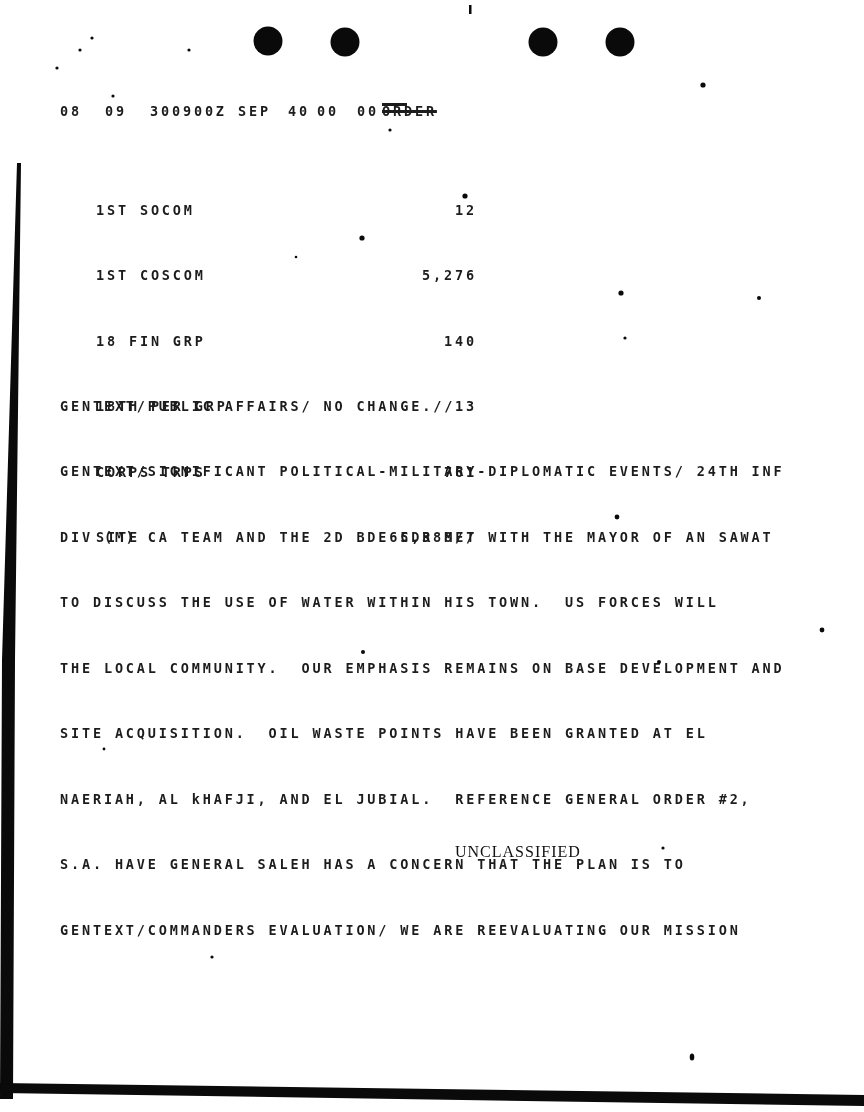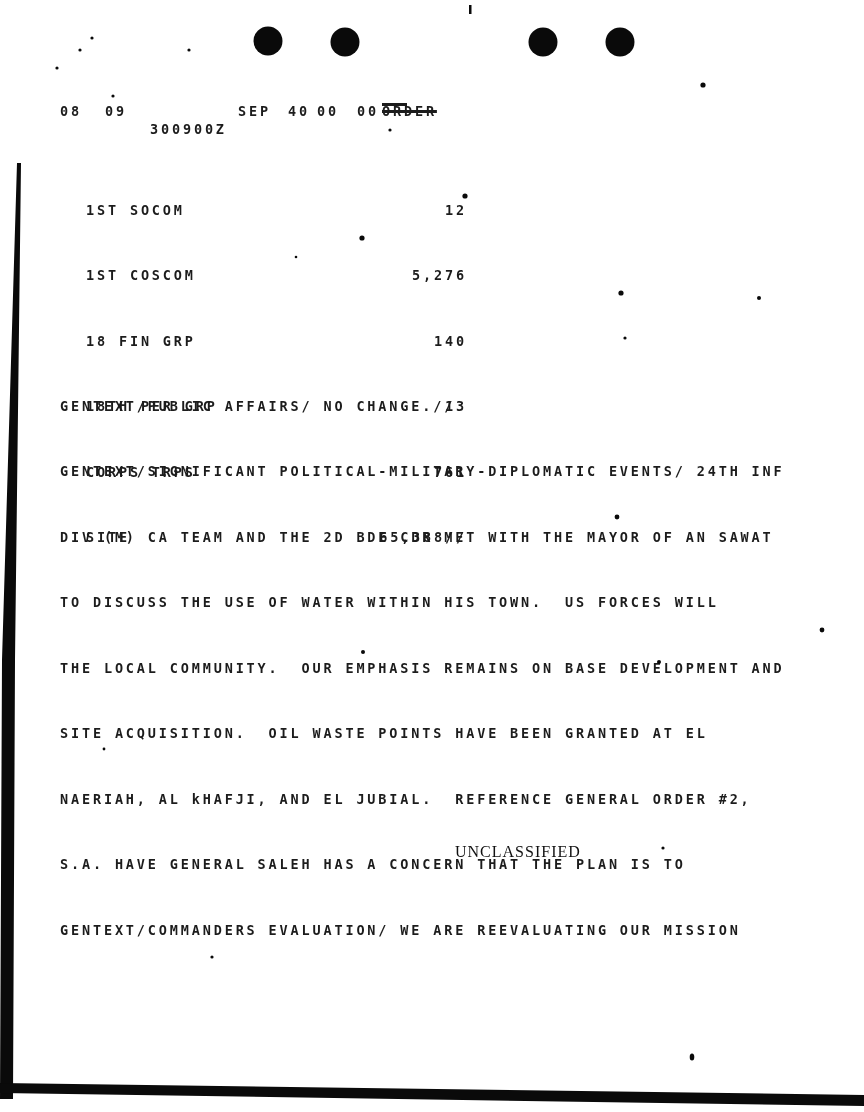--- a/index.html
+++ b/index.html
@@ -18,32 +18,32 @@
     font-size: 13.5px;
     letter-spacing: 2.85px;
     white-space: pre;
     color: #1c1c1c;
   }
   
   .header-line { position: absolute; top: 103px; left: 60px; height: 16px; width: 480px; }
   .header-line span { position: absolute; top: 0; }
   .hf0 { left: 0; }
   .hf1 { left: 45px; }
-  .hf2 { left: 90px; margin-top: 18px; }
+  .hf2 { left: 90px; }
   .hf3 { left: 178px; }
   .hf4 { left: 228px; }
   .hf5 { left: 257px; }
   .hf6 { left: 297px; }
   .struck-group { left: 322px; display: inline-flex; align-items: center; }
   .strike-dash { display: inline-block; height: 2.5px; background: #1c1c1c; vertical-align: middle; }
   .dash-lead { width: 15px; }
   .dash-trail { width: 25px; }
   .struck-text { text-decoration: line-through; text-decoration-thickness: 2.5px; position: relative; top: 0; }
   
-  .strength-table { position: absolute; top: 170px; left: 86px; width: 381px; text-align: center; }
+  .strength-table { position: absolute; top: 170px; left: 96px; width: 381px; text-align: center; }
   .strength-row { display: flex; justify-content: space-between; height: 33.4px; }
   
   .body-text { position: absolute; top: 366px; left: 60px; width: 760px; }
   .body-line { height: 33.45px; }
   
   .classification {
     position: absolute; top: 843px; left: 455px;
     font-family: "Liberation Serif", "DejaVu Serif", serif;
     font-size: 16px; letter-spacing: 1px; color: #111;
     white-space: pre;

